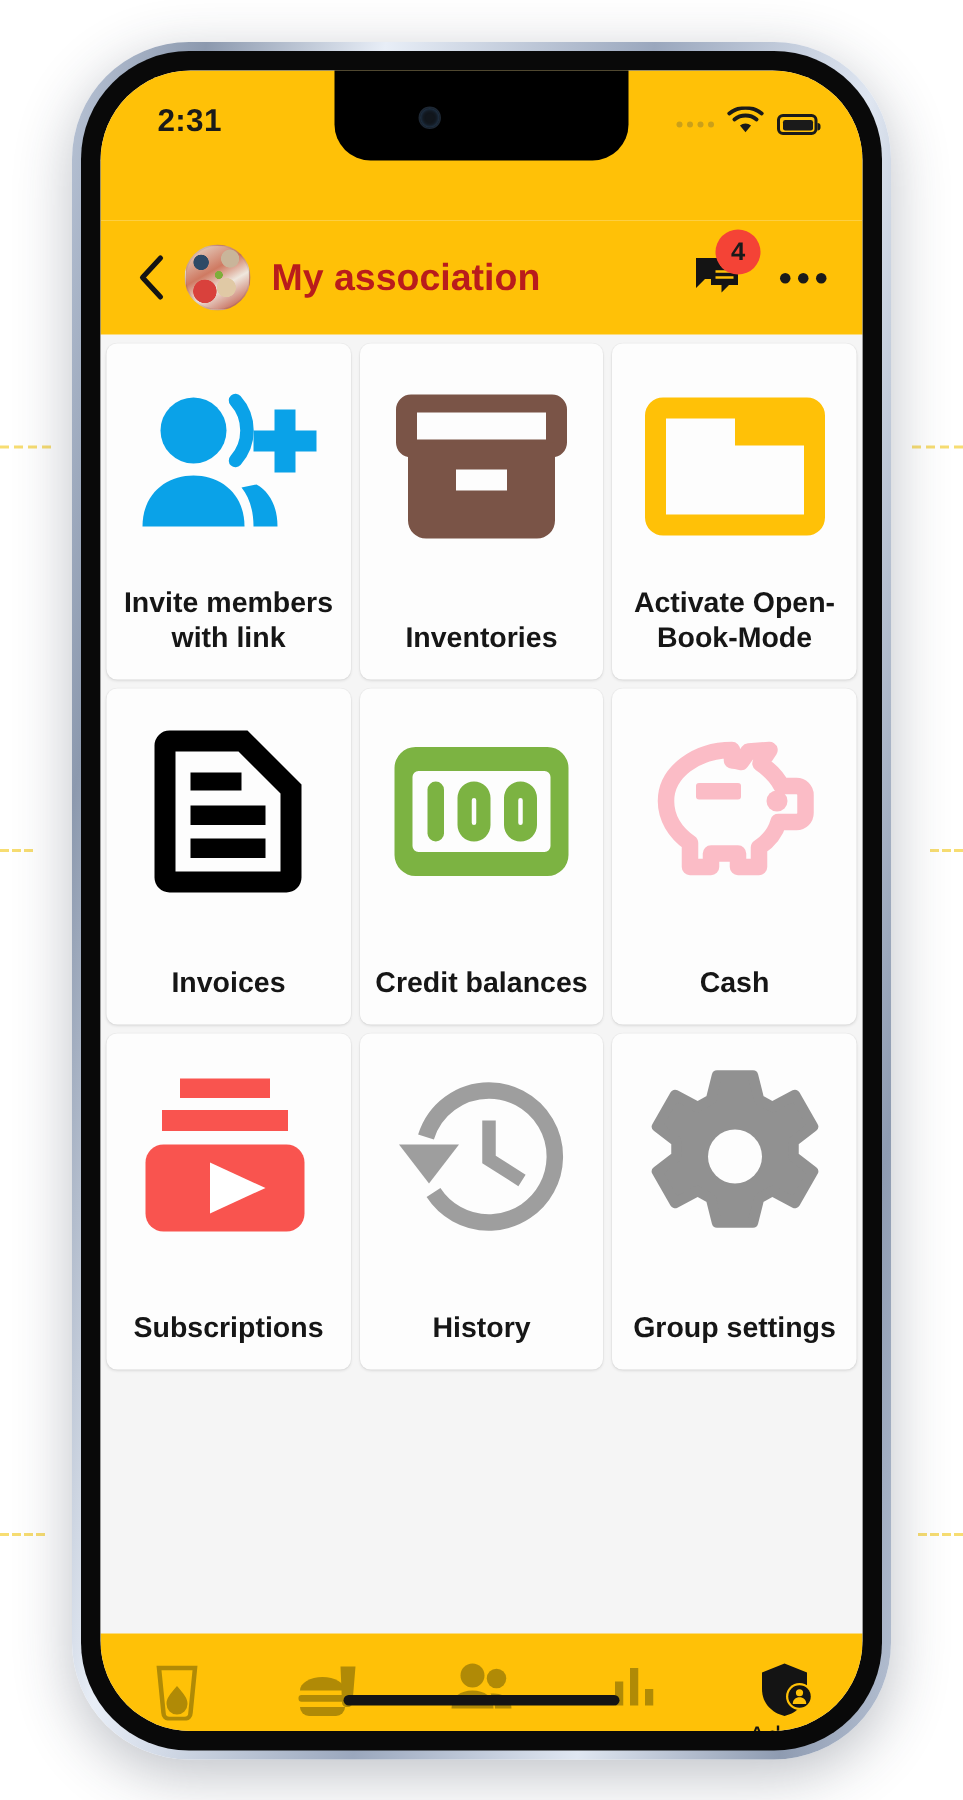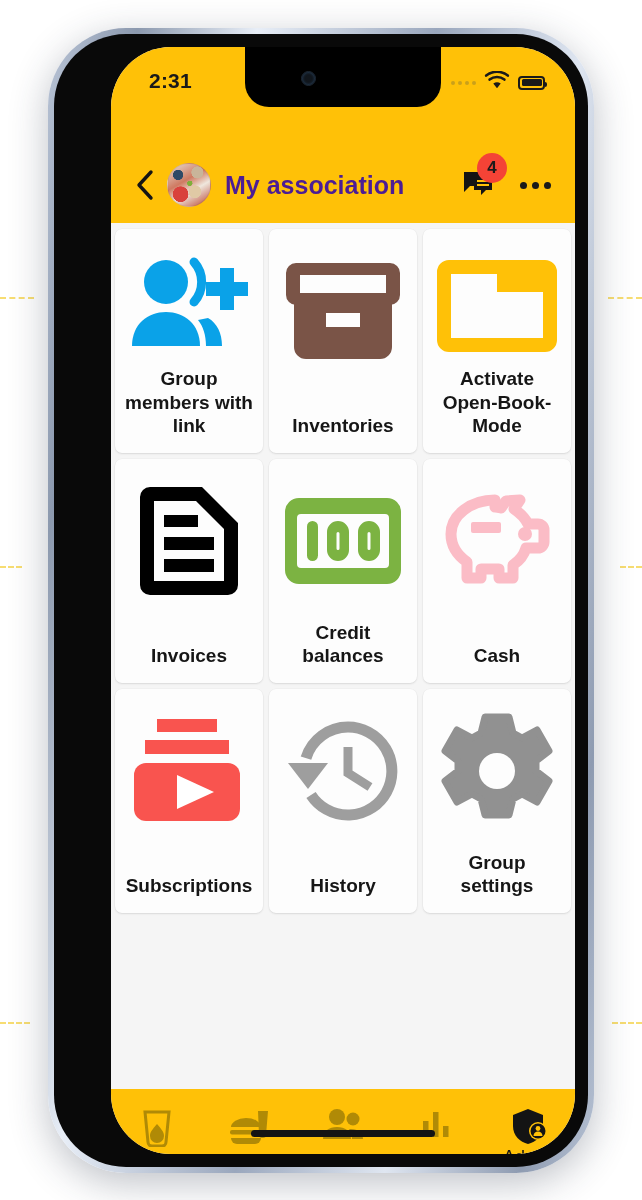--- a/index.html
+++ b/index.html
@@ -55,21 +55,20 @@
   }
   .screen {
     position: absolute;
     left: 13px;
     top: 13px;
     right: 13px;
     bottom: 13px;
     border-radius: 60px;
     background: #f7f7f7;
     overflow: hidden;
-    margin-left: 44px;
   }
 
   
   .btn-side {
     position: absolute;
     background: linear-gradient(180deg,#9aa7bd,#d8e0ec 35%,#97a4ba);
     border-radius: 3px;
   }
   .btn-silence { left: 44px; top: 198px; width: 6px; height: 34px; }
   .btn-volup   { left: 44px; top: 262px; width: 6px; height: 62px; }
@@ -180,21 +179,21 @@
       radial-gradient(circle at 64% 66%, #e0c9a5 0 16%, transparent 17%),
       radial-gradient(circle at 52% 46%, #7fae3b 0 8%, transparent 9%),
       linear-gradient(150deg,#e9e2d5 0%, #cf7a62 40%, #efe7dd 62%, #b8422f 100%);
     border: 1px solid rgba(0,0,0,.07);
     box-sizing: border-box;
   }
   .appbar-title {
     margin-left: 14px;
     font-size: 25px;
     font-weight: 700;
-    color: #4c1d95;
+    color: #b91c1c;
     white-space: nowrap;
   }
   .appbar-actions {
     margin-left: auto;
     display: flex;
     align-items: center;
     gap: 22px;
   }
   .chat-wrap { position: relative; width: 34px; height: 34px; cursor: pointer; }
   .badge {
@@ -369,21 +368,21 @@
             <div class="tile">
               <div class="ico">
                 <svg width="130" height="112" viewBox="0 0 130 112">
                   <circle cx="42" cy="32" r="22" fill="#0aa2e8"></circle>
                   <path d="M8 96 c0-22 16-34 34-34 s34 12 34 34 Z" fill="#0aa2e8"></path>
                   <path d="M70 12 a30 30 0 0 1 0 40" stroke="#0aa2e8" stroke-width="9" fill="none" stroke-linecap="round"></path>
                   <path d="M84 68 c9 5 14 15 14 28 h-16 c0-11-3-20-8-26 Z" fill="#0aa2e8"></path>
                   <path d="M104 18 h14 v14 h14 v14 h-14 v14 h-14 v-14 h-14 v-14 h14 Z" fill="#0aa2e8" transform="translate(-8,0)"></path>
                 </svg>
               </div>
-              <div class="lbl">Group members with link</div>
+              <div class="lbl">Invite members with link</div>
             </div>
 
             <div class="tile">
               <div class="ico">
                 <svg width="118" height="112" viewBox="0 0 118 112">
                   <path d="M12 8 h94 a10 10 0 0 1 10 10 v22 a10 10 0 0 1 -10 10 H12 A10 10 0 0 1 2 40 V18 A10 10 0 0 1 12 8 Z
                            M16 20 v18 h86 V20 Z" fill="#7a5447" fill-rule="evenodd"></path>
                   <path d="M10 40 h98 v52 a12 12 0 0 1 -12 12 H22 A12 12 0 0 1 10 92 Z
                            M42 58 h34 v14 H42 Z" fill="#7a5447" fill-rule="evenodd"></path>
                 </svg>

